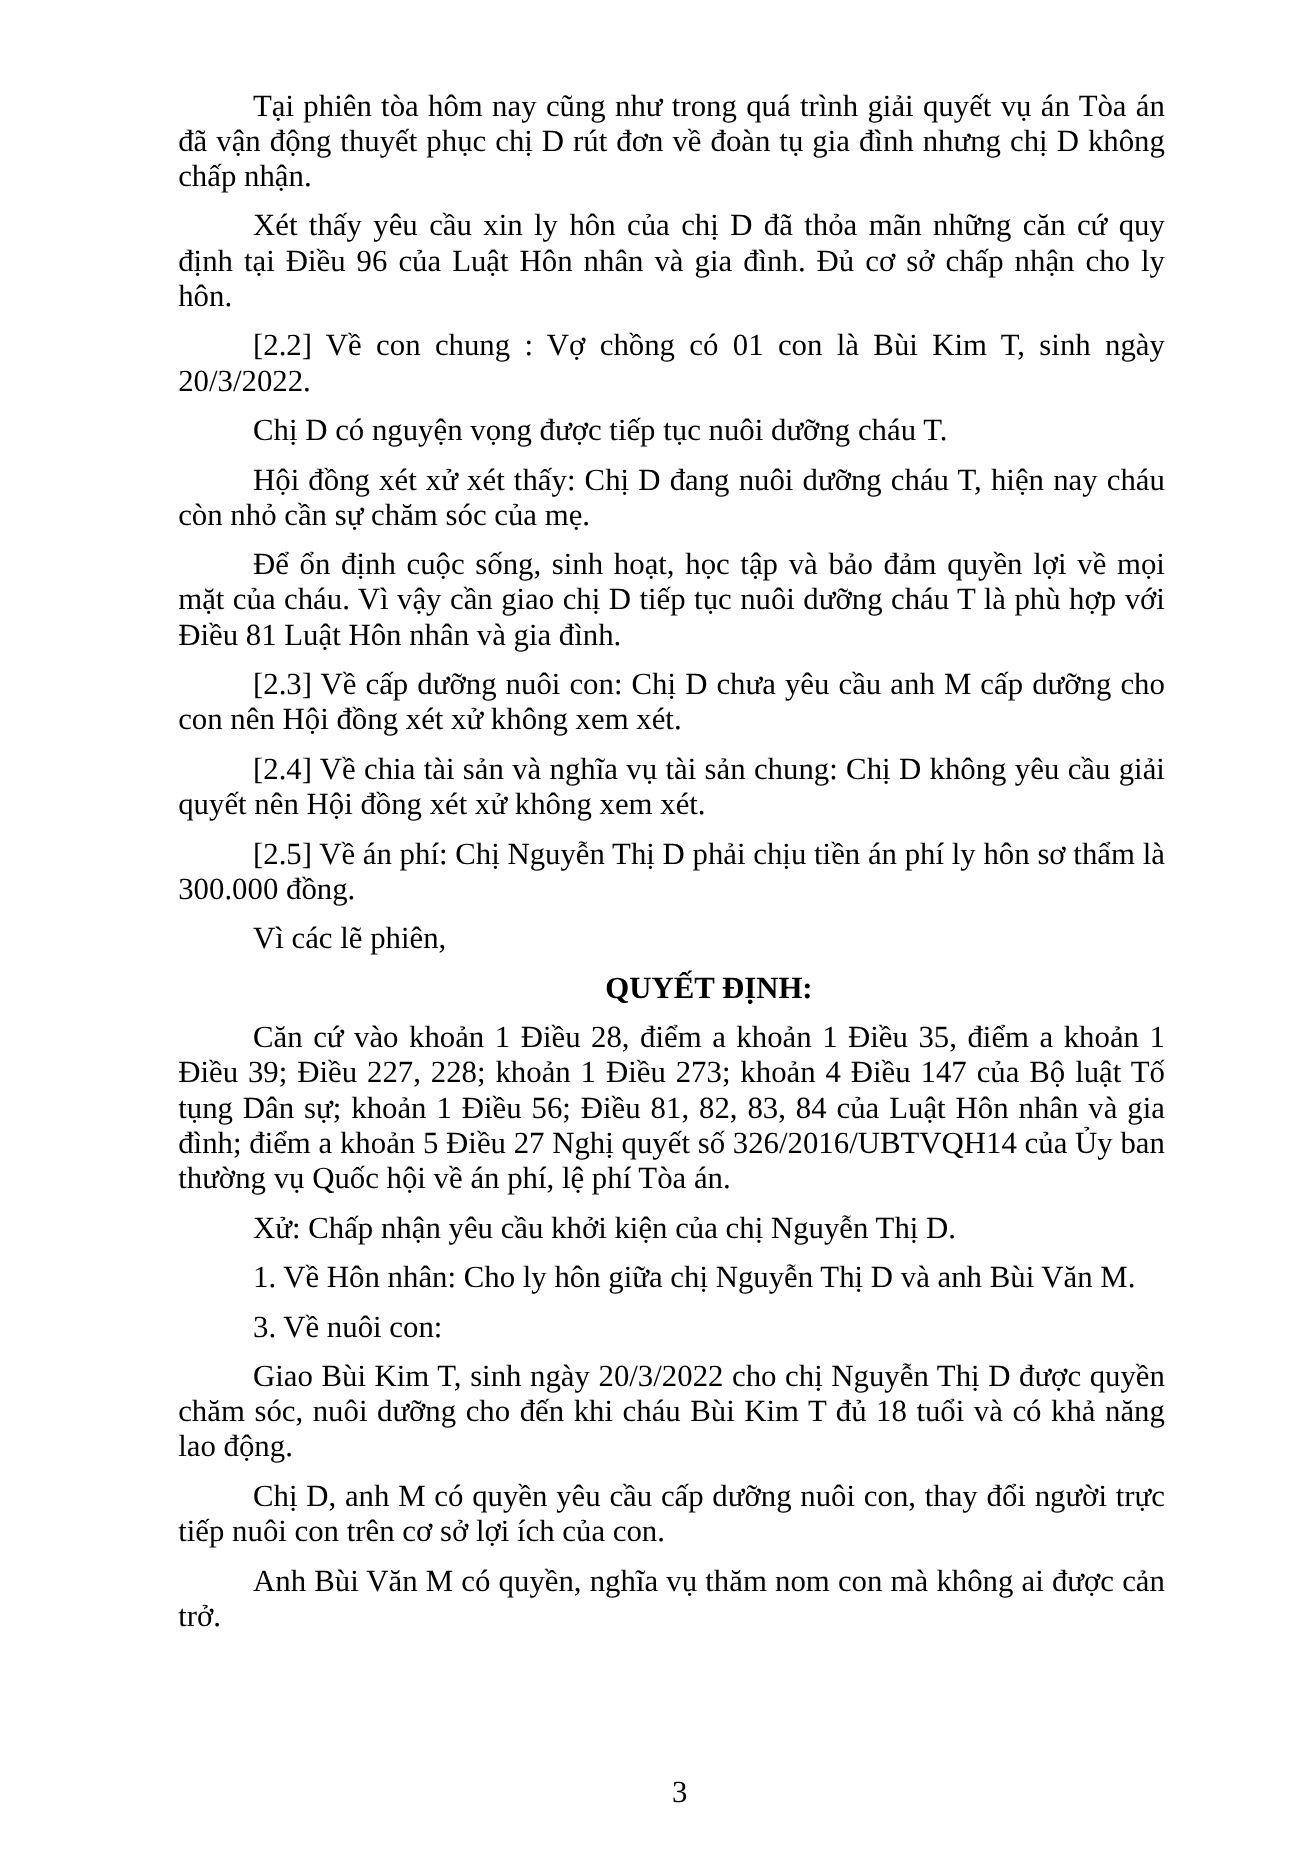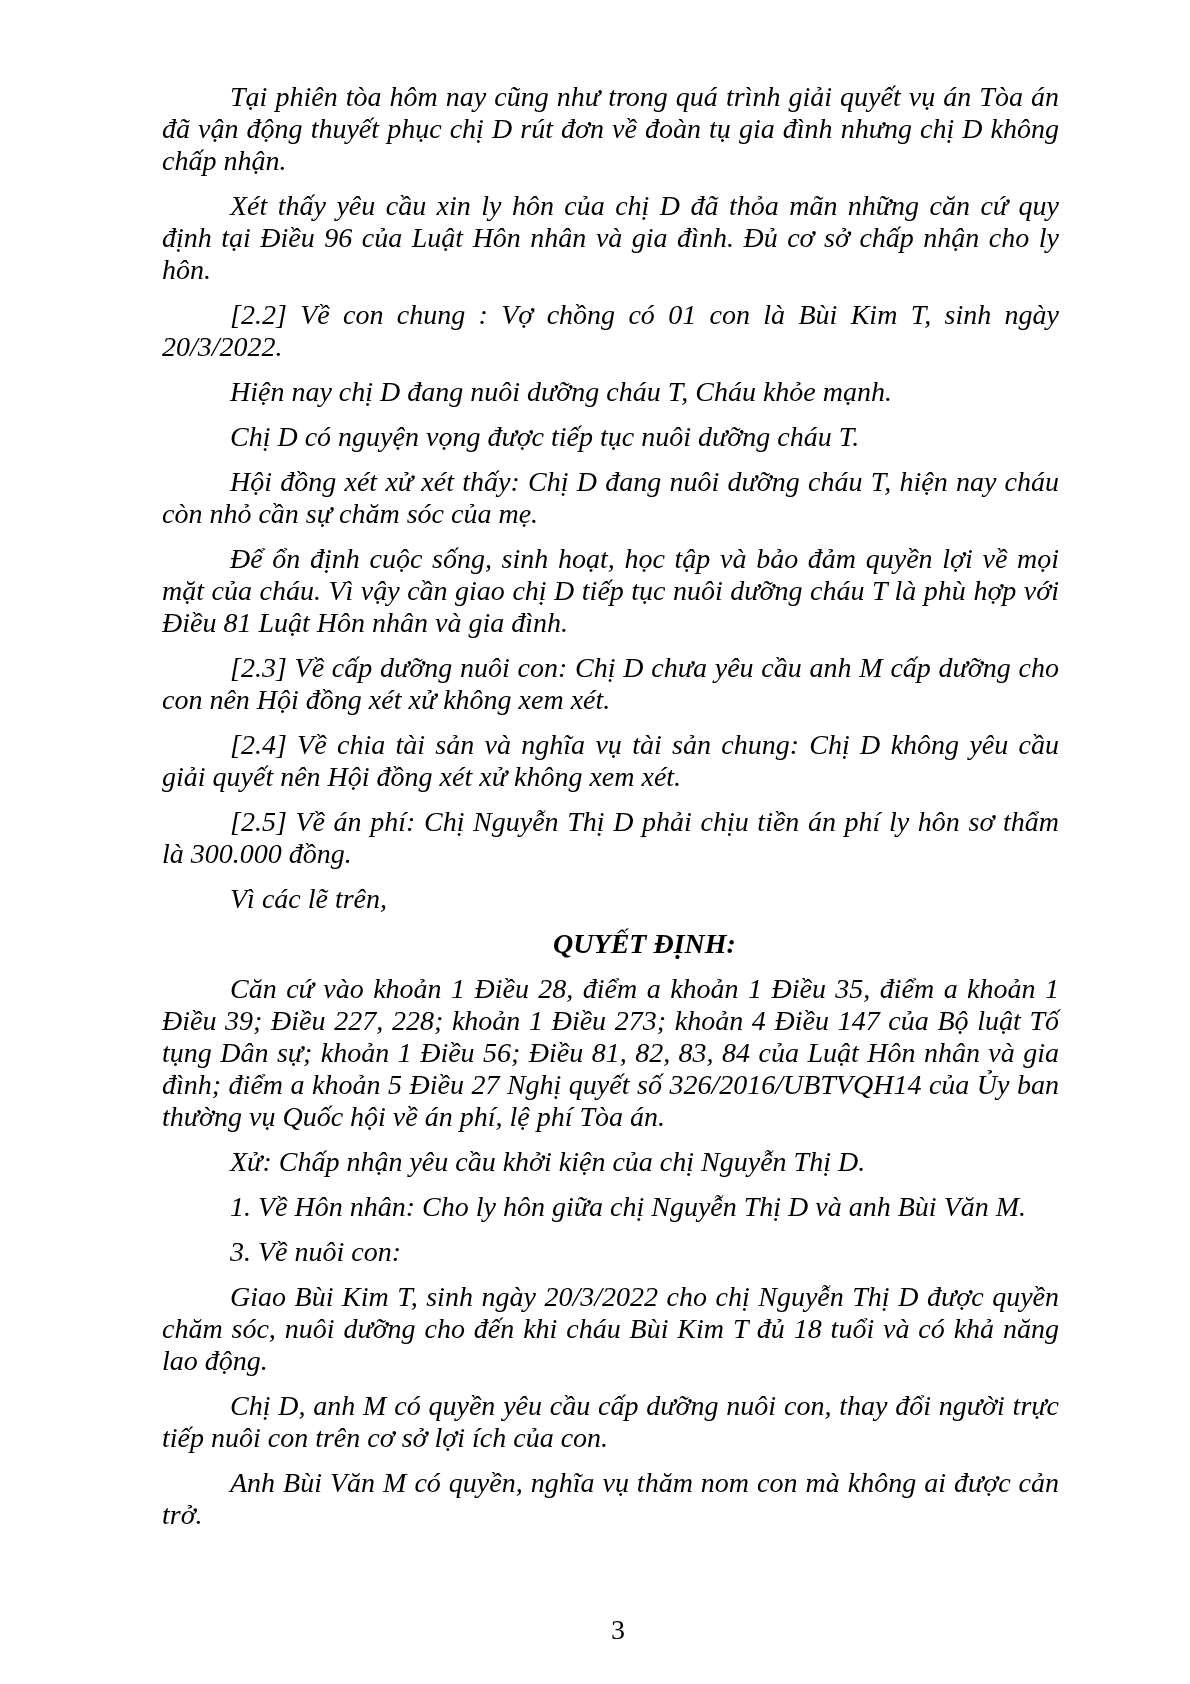--- a/index.html
+++ b/index.html
@@ -22,21 +22,20 @@
     position: absolute;
     left: 162px;
     top: 81px;
     width: 912px;
     text-align: justify;
     hyphens: none;
   }
   .content p {
     margin: 0 15px 13px 0;
     text-indent: 68px;
-    font-style: italic;
   }
   .decision-heading {
     font-weight: bold;
     text-align: center;
     text-indent: 0;
     margin: 30px 0 18px 0;
   }
   .page-footer {
     position: absolute;
     left: 162px;
@@ -46,28 +45,27 @@
   }
 </style>
 </head>
 <body>
 
 <div class="page">
   <div class="content">
     <p>Tại phiên tòa hôm nay cũng như trong quá trình giải quyết vụ án Tòa án đã vận động thuyết phục chị D rút đơn về đoàn tụ gia đình nhưng chị D không chấp nhận.</p>
     <p>Xét thấy yêu cầu xin ly hôn của chị D đã thỏa mãn những căn cứ quy định tại Điều 96 của Luật Hôn nhân và gia đình. Đủ cơ sở chấp nhận cho ly hôn.</p>
     <p>[2.2] Về con chung : Vợ chồng có 01 con là Bùi Kim T, sinh ngày 20/3/2022.</p>
-    <p>Hiện nay chị D đang nuôi dưỡng cháu T, Cháu khỏe mạnh.</p>
     <p>Chị D có nguyện vọng được tiếp tục nuôi dưỡng cháu T.</p>
     <p>Hội đồng xét xử xét thấy: Chị D đang nuôi dưỡng cháu T, hiện nay cháu còn nhỏ cần sự chăm sóc của mẹ.</p>
     <p>Để ổn định cuộc sống, sinh hoạt, học tập và bảo đảm quyền lợi về mọi mặt của cháu. Vì vậy cần giao chị D tiếp tục nuôi dưỡng cháu T là phù hợp với Điều 81 Luật Hôn nhân và gia đình.</p>
     <p>[2.3] Về cấp dưỡng nuôi con: Chị D chưa yêu cầu anh M cấp dưỡng cho con nên Hội đồng xét xử không xem xét.</p>
     <p>[2.4] Về chia tài sản và nghĩa vụ tài sản chung: Chị D không yêu cầu giải quyết nên Hội đồng xét xử không xem xét.</p>
     <p>[2.5] Về án phí: Chị Nguyễn Thị D phải chịu tiền án phí ly hôn sơ thẩm là 300.000 đồng.</p>
-    <p>Vì các lẽ trên,</p>
+    <p>Vì các lẽ phiên,</p>
 
     <p class="decision-heading">QUYẾT ĐỊNH:</p>
 
     <p>Căn cứ vào khoản 1 Điều 28, điểm a khoản 1 Điều 35, điểm a khoản 1 Điều 39; Điều 227, 228; khoản 1 Điều 273; khoản 4 Điều 147 của Bộ luật Tố tụng Dân sự; khoản 1 Điều 56; Điều 81, 82, 83, 84 của Luật Hôn nhân và gia đình; điểm a khoản 5 Điều 27 Nghị quyết số 326/2016/UBTVQH14 của Ủy ban thường vụ Quốc hội về án phí, lệ phí Tòa án.</p>
     <p>Xử: Chấp nhận yêu cầu khởi kiện của chị Nguyễn Thị D.</p>
     <p>1. Về Hôn nhân: Cho ly hôn giữa chị Nguyễn Thị D và anh Bùi Văn M.</p>
     <p>3. Về nuôi con:</p>
     <p>Giao Bùi Kim T, sinh ngày 20/3/2022 cho chị Nguyễn Thị D được quyền chăm sóc, nuôi dưỡng cho đến khi cháu Bùi Kim T đủ 18 tuổi và có khả năng lao động.</p>
     <p>Chị D, anh M có quyền yêu cầu cấp dưỡng nuôi con, thay đổi người trực tiếp nuôi con trên cơ sở lợi ích của con.</p>
     <p>Anh Bùi Văn M có quyền, nghĩa vụ thăm nom con mà không ai được cản trở.</p>

